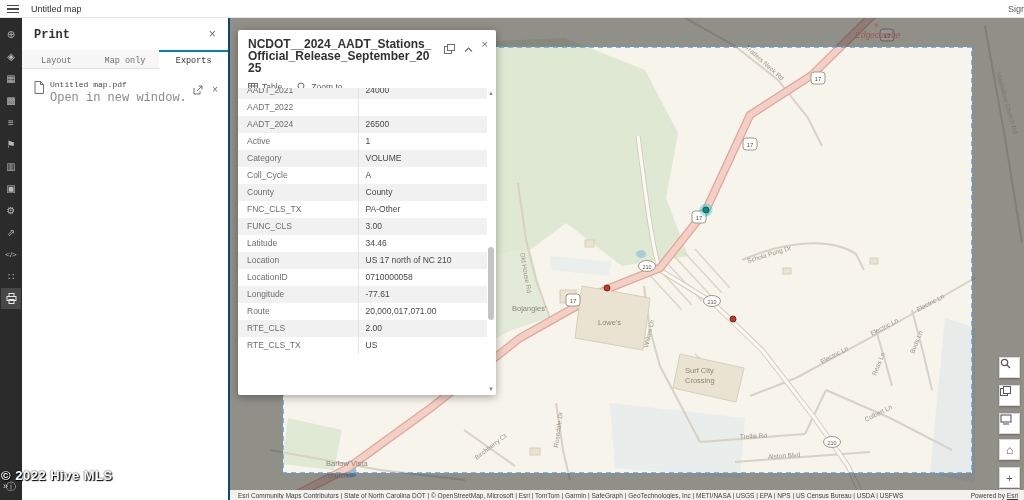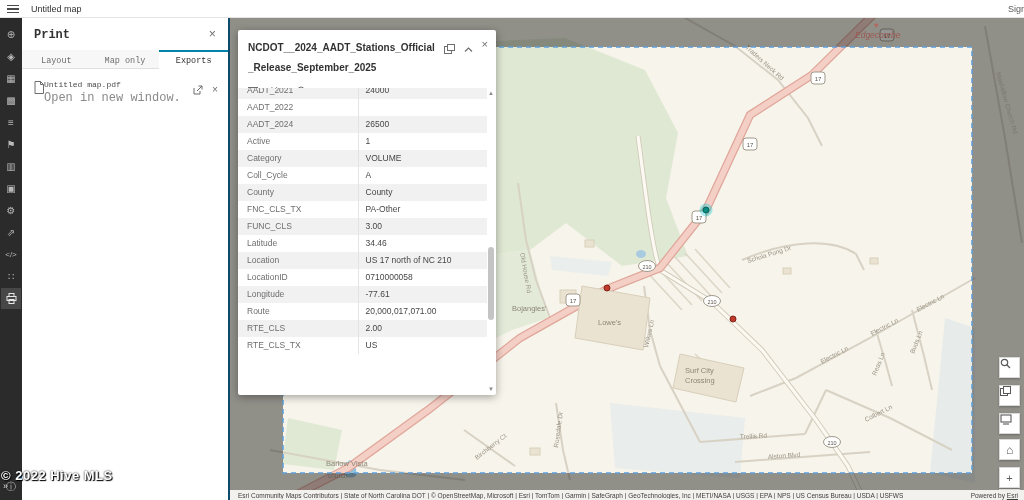--- a/index.html
+++ b/index.html
@@ -25,21 +25,21 @@
   
   .panel { position:absolute; left:22px; top:18px; width:208px; height:482px; background:#fff; z-index:25; border-right:2px solid #0c4a6e;font-family:Liberation Mono, monospace; }
   .panel-header { display:flex; justify-content:space-between; align-items:center; padding:10px 12px 8px 12px; }
   .panel-title { font-size:12px; font-weight:bold; color:#323232; }
   .panel-close { font-size:12px; color:#6e6e6e; cursor:pointer; line-height:10px; }
   .tabs { display:flex; height:19px; }
   .tab { flex:1; text-align:center; font-size:8.5px; line-height:18px; color:#6e6e6e; background:#f7f7f7; border-bottom:1px solid #e0e0e0; border-top:2px solid transparent; cursor:pointer; }
   .tab.active { background:#fff; color:#323232; border-bottom:none; border-top:2px solid #0082ab; }
   .export-item { display:flex; align-items:flex-start; margin:11px 10px 0 12px; }
   .pdf-icon { flex:0 0 auto; margin-top:1px; }
-  .export-text { flex:1; }
+  .export-text { flex:1; margin-left:6px; }
   .export-name { font-size:8px; color:#4a4a4a; }
   .export-sub { font-size:12px; color:#8a8a8a; margin-top:2px; }
   .export-actions { display:flex; gap:9px; align-items:center; margin-top:2px; }
   .launch-btn, .remove-btn { cursor:pointer; color:#6e6e6e; }
   .remove-btn { font-size:10px; line-height:8px; }
 
   
   .map { position:absolute; left:230px; top:18px; width:794px; height:482px; z-index:10; background:#f7f4eb; cursor:grab; }
   .map svg { position:absolute; left:0; top:0; }
   .attribution { position:absolute; left:230px; bottom:0; width:794px; height:10px; background:#f3f1ee; z-index:26; display:flex; justify-content:space-between; align-items:center; padding:0 6px 0 8px; }
@@ -47,21 +47,21 @@
   .powered { font-size:6.5px; color:#3c3c3c; white-space:nowrap; margin-left:8px; }
   .powered a { color:#3c3c3c; }
 
   
   .mapctl { position:absolute; width:21px; height:21px; background:#fff; border:1px solid #d9d9d9; box-shadow:0 1px 2px rgba(0,0,0,.25); display:flex; align-items:center; justify-content:center; color:#595959; font-size:11px; cursor:pointer; z-index:24; }
   .mapctl.home-glyph { font-size:12px; }
 
   
   .popup { position:absolute; left:238px; top:30px; width:258px; height:365px; background:#fff; border-radius:2px; box-shadow:0 2px 8px rgba(0,0,0,.35); z-index:40; }
   .popup-header { display:flex; padding:8px 8px 0 10px; }
-  .popup-title { flex:1; font-size:10px; font-weight:bold; line-height:20px; color:#323232; word-break:break-all; }
+  .popup-title { flex:1; font-size:12px; font-weight:bold; line-height:12px; color:#323232; word-break:break-all; }
   .popup-hicons { display:flex; gap:9px; margin-left:8px; color:#6e6e6e; align-items:flex-start; padding-top:2px; }
   .popup-hicons span { cursor:pointer; }
   .popup-close { font-size:11px; line-height:9px; }
   .popup-actions { display:flex; gap:15px; padding:8px 10px 6px 10px; align-items:center; }
   .paction { display:flex; align-items:flex-end; gap:4px; font-size:8.5px; color:#595959; cursor:pointer; }
   .ptable-wrap { position:absolute; left:0; top:58px; right:9px; bottom:1px; overflow:hidden; }
   .ptable { position:absolute; left:0; right:0; top:-6px; }
   .prow { display:flex; height:17px; line-height:17px; font-size:8.5px; }
   .prow:nth-child(odd) { background:#f1f1f1; }
   .fname { width:48%; padding-left:9px; color:#6e6e6e; overflow:hidden; white-space:nowrap; }

